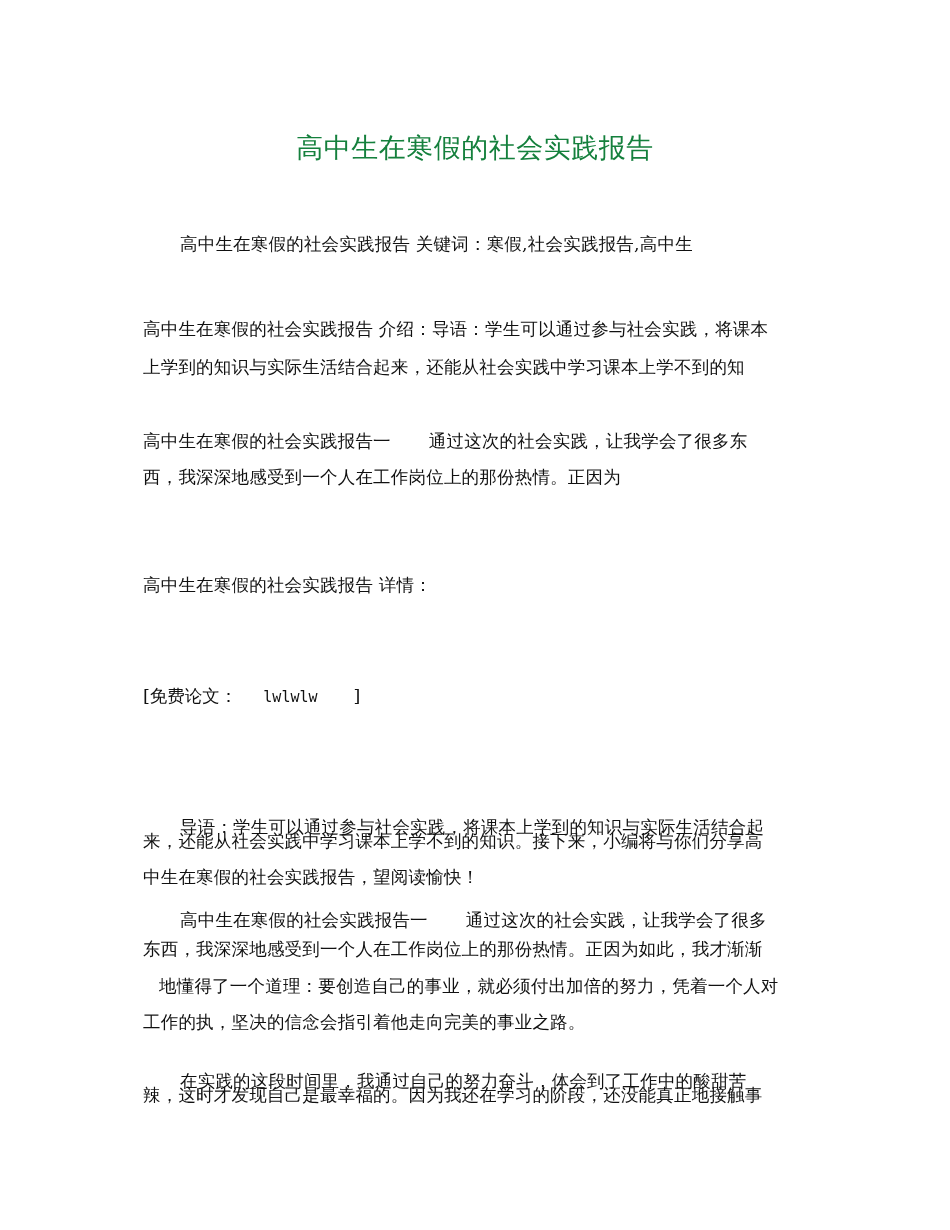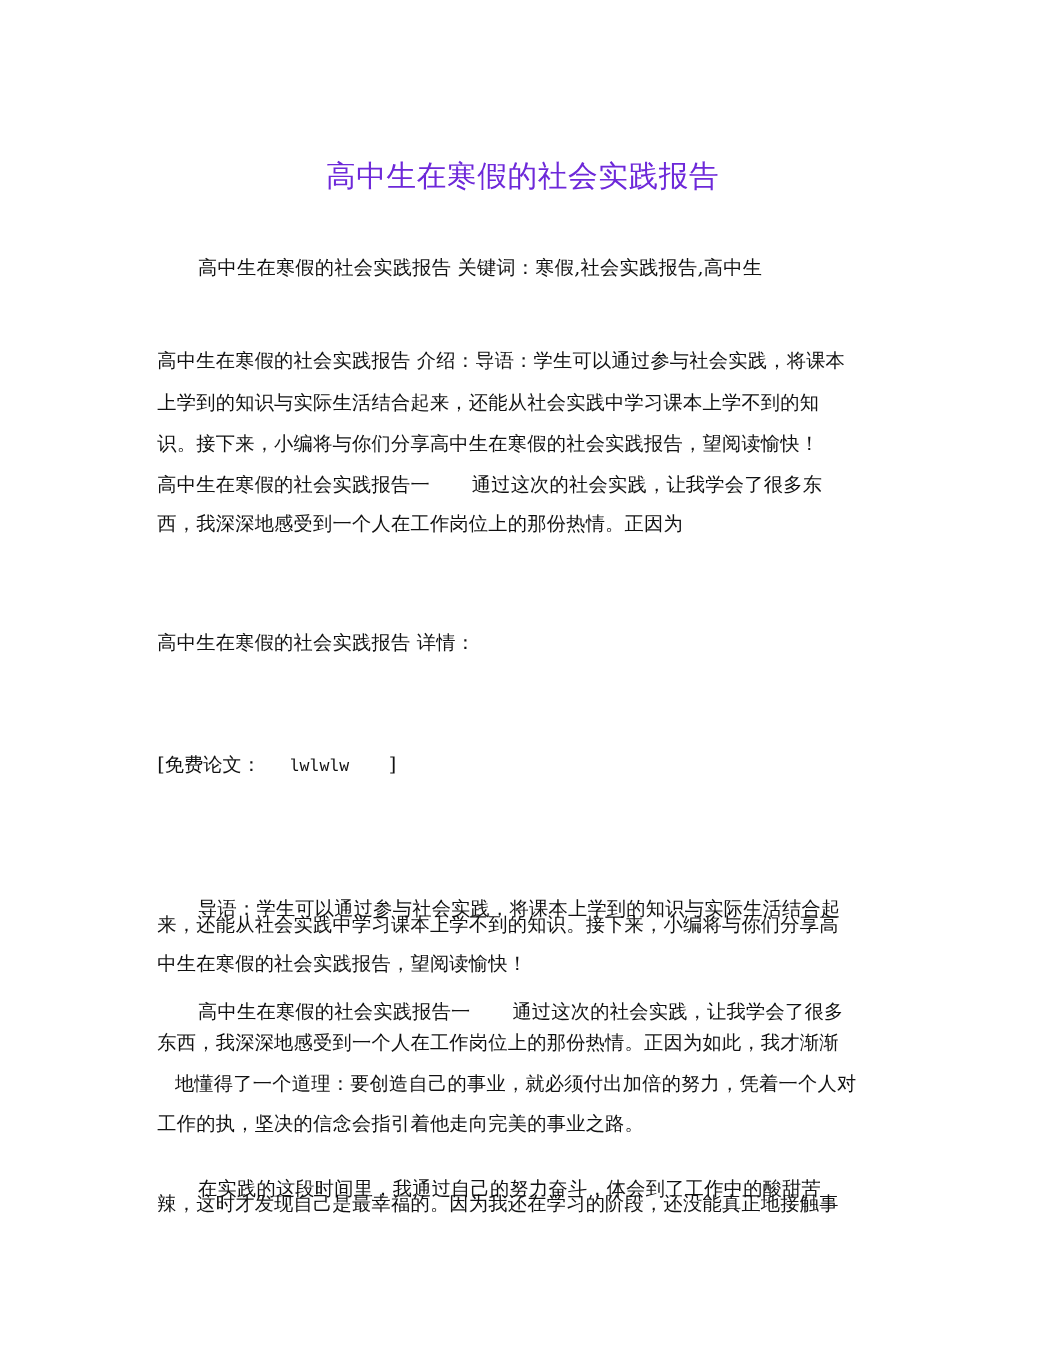--- a/index.html
+++ b/index.html
@@ -1,38 +1,37 @@
 <!DOCTYPE html>
 <html><head>
 <meta charset="utf-8">
 <style>
   html, body { margin: 0; padding: 0; background: #ffffff; }
   body { width: 950px; height: 1230px; position: relative; overflow: hidden;
          font-family: "DejaVu Serif", "Liberation Serif", serif; color: #111111; }
   .page { position: absolute; left: 0; top: 0; width: 950px; height: 1230px; }
   .title { position: absolute; left: 0; width: 950px; top: 128px; text-align: center;
-           font-size: 27px; line-height: 40px; color: #6d28d9; letter-spacing: 0.5px; margin-top: 13px; }
+           font-size: 27px; line-height: 40px; color: #15803d; letter-spacing: 0.5px; }
   .line { position: absolute; left: 143px; font-size: 17.5px; line-height: 24px;
           white-space: pre; letter-spacing: 0.2px; }
   .indent { left: 180px; margin-top: 23px; }
   .gap { display: inline-block; width: 38px; }
   .free-link { letter-spacing: 0; }
 </style>
 </head>
 <body>
 
 <div class="page">
 
   <div class="title">高中生在寒假的社会实践报告</div>
 
   <div class="line indent" style="top:209px;">高中生在寒假的社会实践报告 关键词：寒假,社会实践报告,高中生</div>
 
   <div class="line" style="top:317px;">高中生在寒假的社会实践报告 介绍：导语：学生可以通过参与社会实践，将课本</div>
   <div class="line" style="top:355px;">上学到的知识与实际生活结合起来，还能从社会实践中学习课本上学不到的知</div>
-  <div class="line" style="top:392px;">识。接下来，小编将与你们分享高中生在寒假的社会实践报告，望阅读愉快！</div>
   <div class="line" style="top:429px;"><span>高中生在寒假的社会实践报告一</span><span class="gap"></span><span>通过这次的社会实践，让我学会了很多东</span></div>
   <div class="line" style="top:465px;">西，我深深地感受到一个人在工作岗位上的那份热情。正因为</div>
 
   <div class="line" style="top:573px;">高中生在寒假的社会实践报告 详情：</div>
 
   <div class="line free-link" style="top:684px;"><span>[免费论文：</span><span style="display:inline-block;width:26px;"></span><span style="font-family:'DejaVu Sans Mono','Liberation Mono',monospace;font-size:15px;text-align:right;">lwlwlw</span><span style="display:inline-block;width:36px;"></span><span>]</span></div>
 
   <div class="line" style="top:829px;">来，还能从社会实践中学习课本上学不到的知识。接下来，小编将与你们分享高</div>
   <div class="line indent" style="top:792px;">导语：学生可以通过参与社会实践，将课本上学到的知识与实际生活结合起</div>
   <div class="line" style="top:865px;">中生在寒假的社会实践报告，望阅读愉快！</div>

